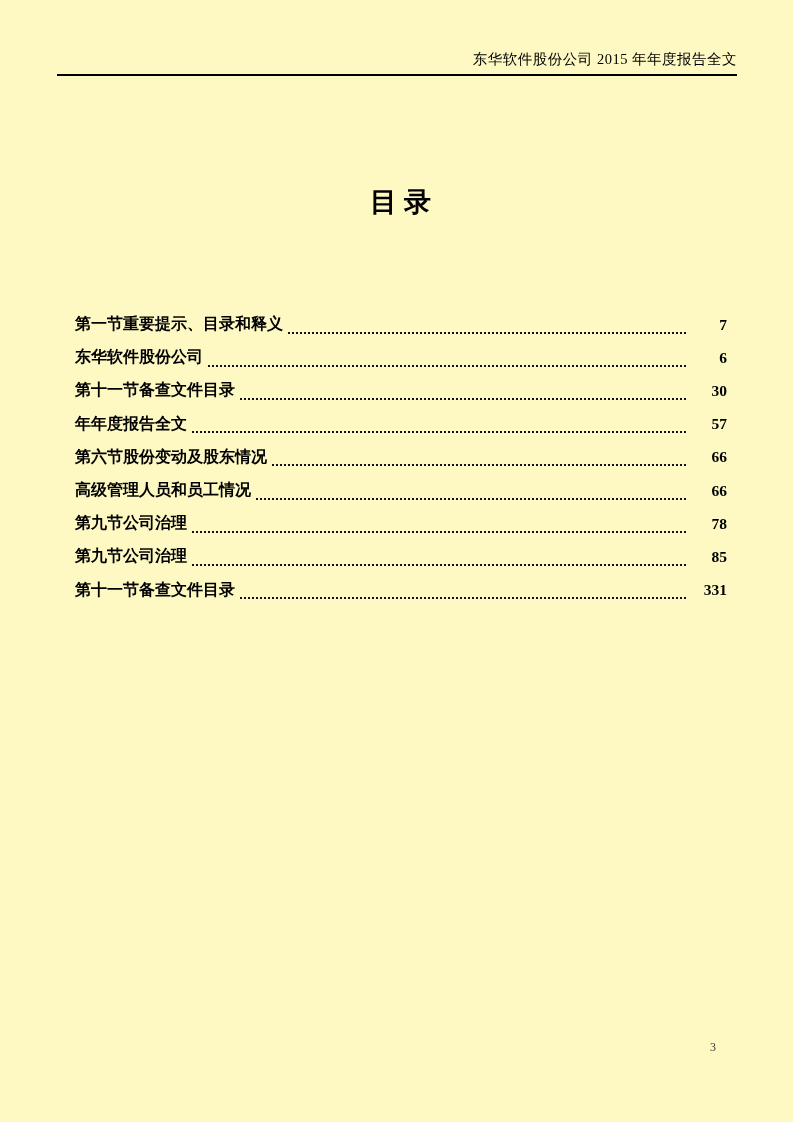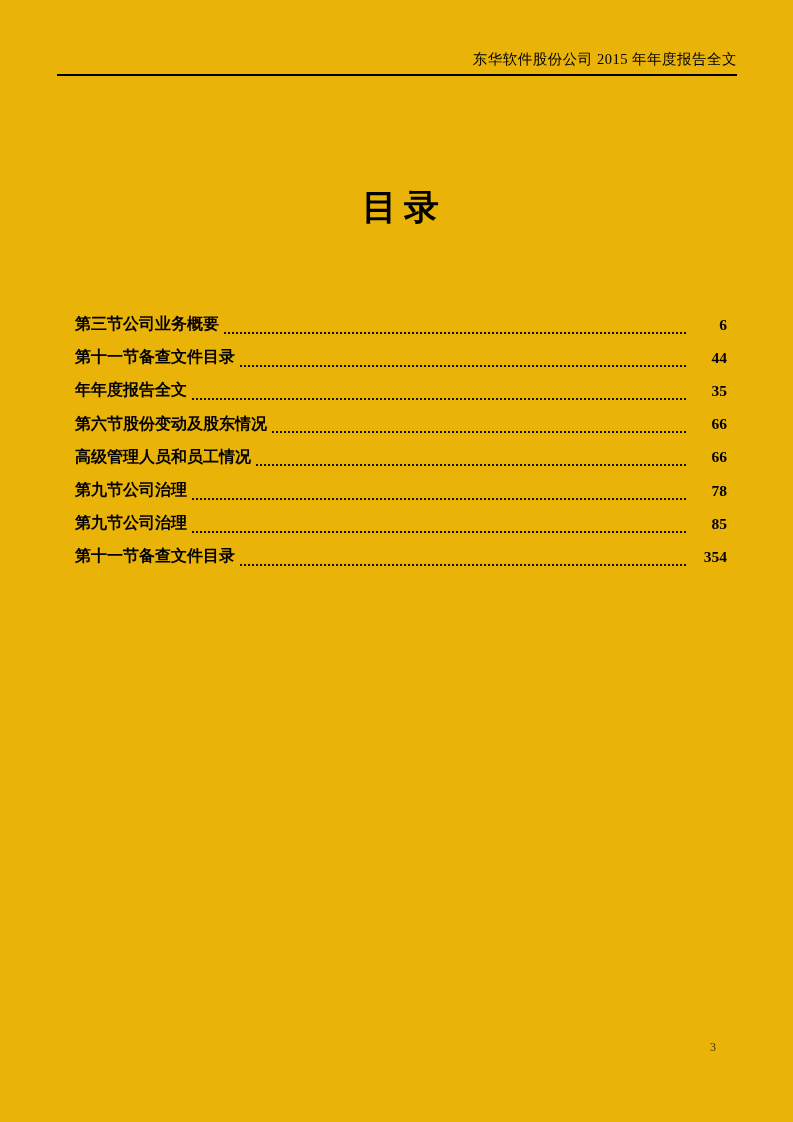--- a/index.html
+++ b/index.html
@@ -4,21 +4,21 @@
 <style>
   * { margin: 0; padding: 0; box-sizing: border-box; }
   html, body { background: #e8e8e8; }
   body { font-family: "Liberation Serif", serif; }
 
   .page {
     position: relative;
     width: 793px;
     height: 1122px;
     margin: 0 auto;
-    background: #eab308;
+    background: #fef9c3;
     color: #000000;
     overflow: hidden;
   }
 
   
   .running-header {
     position: absolute;
     top: 50px;
     left: 57px;
     right: 56px;
@@ -39,21 +39,21 @@
 
   
   .doc-title {
     position: absolute;
     top: 184px;
     left: 0;
     width: 100%;
     text-align: center;
     font-family: "Liberation Sans", sans-serif;
     font-weight: bold;
-    font-size: 35px;
+    font-size: 27px;
     letter-spacing: 7px;
     padding-left: 15px; 
     color: #000000;
   }
 
   
   .toc-list {
     position: absolute;
     top: 308px;
     left: 75px;
@@ -103,38 +103,43 @@
 
 <div class="page">
 
   <div class="running-header">东华软件股份公司 2015 年年度报告全文</div>
 
   <div class="header-rule"></div>
 
   <div class="doc-title">目录</div>
 
   <div class="toc-list">
+  <div class="toc-row">
+    <span class="toc-title">第一节重要提示、目录和释义</span>
+    <span class="toc-leader"></span>
+    <span class="toc-page">7</span>
+  </div>
 
 
   <div class="toc-row">
-    <span class="toc-title">第三节公司业务概要</span>
+    <span class="toc-title">东华软件股份公司</span>
     <span class="toc-leader"></span>
     <span class="toc-page">6</span>
   </div>
 
   <div class="toc-row">
     <span class="toc-title">第十一节备查文件目录</span>
     <span class="toc-leader"></span>
-    <span class="toc-page">44</span>
+    <span class="toc-page">30</span>
   </div>
 
   <div class="toc-row">
     <span class="toc-title">年年度报告全文</span>
     <span class="toc-leader"></span>
-    <span class="toc-page">35</span>
+    <span class="toc-page">57</span>
   </div>
 
   <div class="toc-row">
     <span class="toc-title">第六节股份变动及股东情况</span>
     <span class="toc-leader"></span>
     <span class="toc-page">66</span>
   </div>
 
   <div class="toc-row">
     <span class="toc-title">高级管理人员和员工情况</span>
@@ -151,19 +156,19 @@
 
   <div class="toc-row">
     <span class="toc-title">第九节公司治理</span>
     <span class="toc-leader"></span>
     <span class="toc-page">85</span>
   </div>
 
   <div class="toc-row">
     <span class="toc-title">第十一节备查文件目录</span>
     <span class="toc-leader"></span>
-    <span class="toc-page">354</span>
+    <span class="toc-page">331</span>
   </div>
 </div>
 
   <div class="footer-page-number">3</div>
 
 </div>
 
 </body></html>

